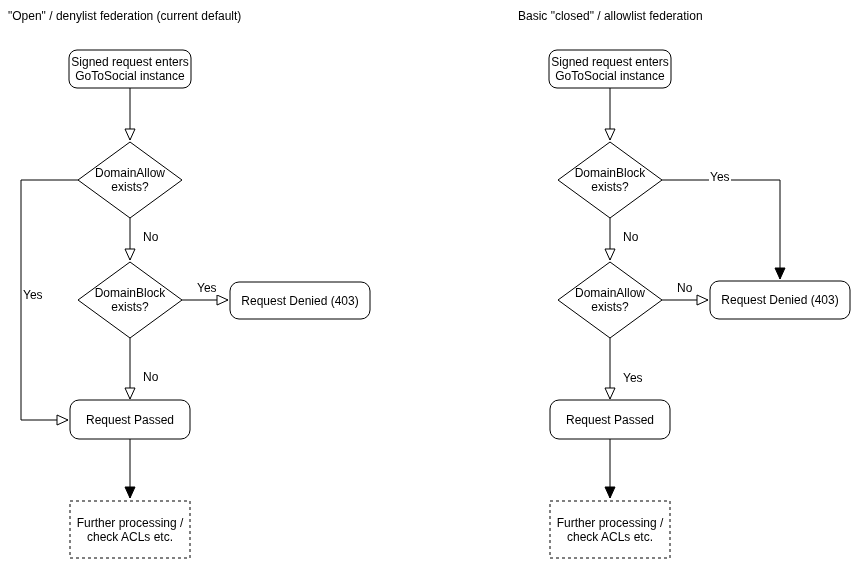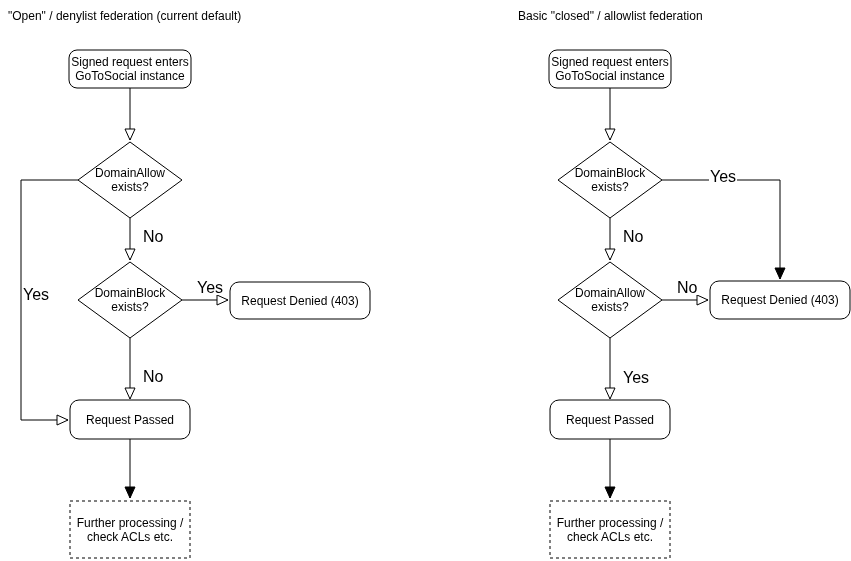--- a/index.html
+++ b/index.html
@@ -42,21 +42,21 @@
     align-items: center;
     justify-content: center;
     text-align: center;
     font-size: 12px;
     line-height: 14px;
     white-space: pre-line;
     pointer-events: none;
   }
   .edge-label {
     position: absolute;
-    font-size: 16px;
+    font-size: 12px;
     line-height: 14px;
     background: #ffffff;
     padding: 0 1px;
   }
 </style>
 </head>
 <body>
 
 <div class="canvas">
 

